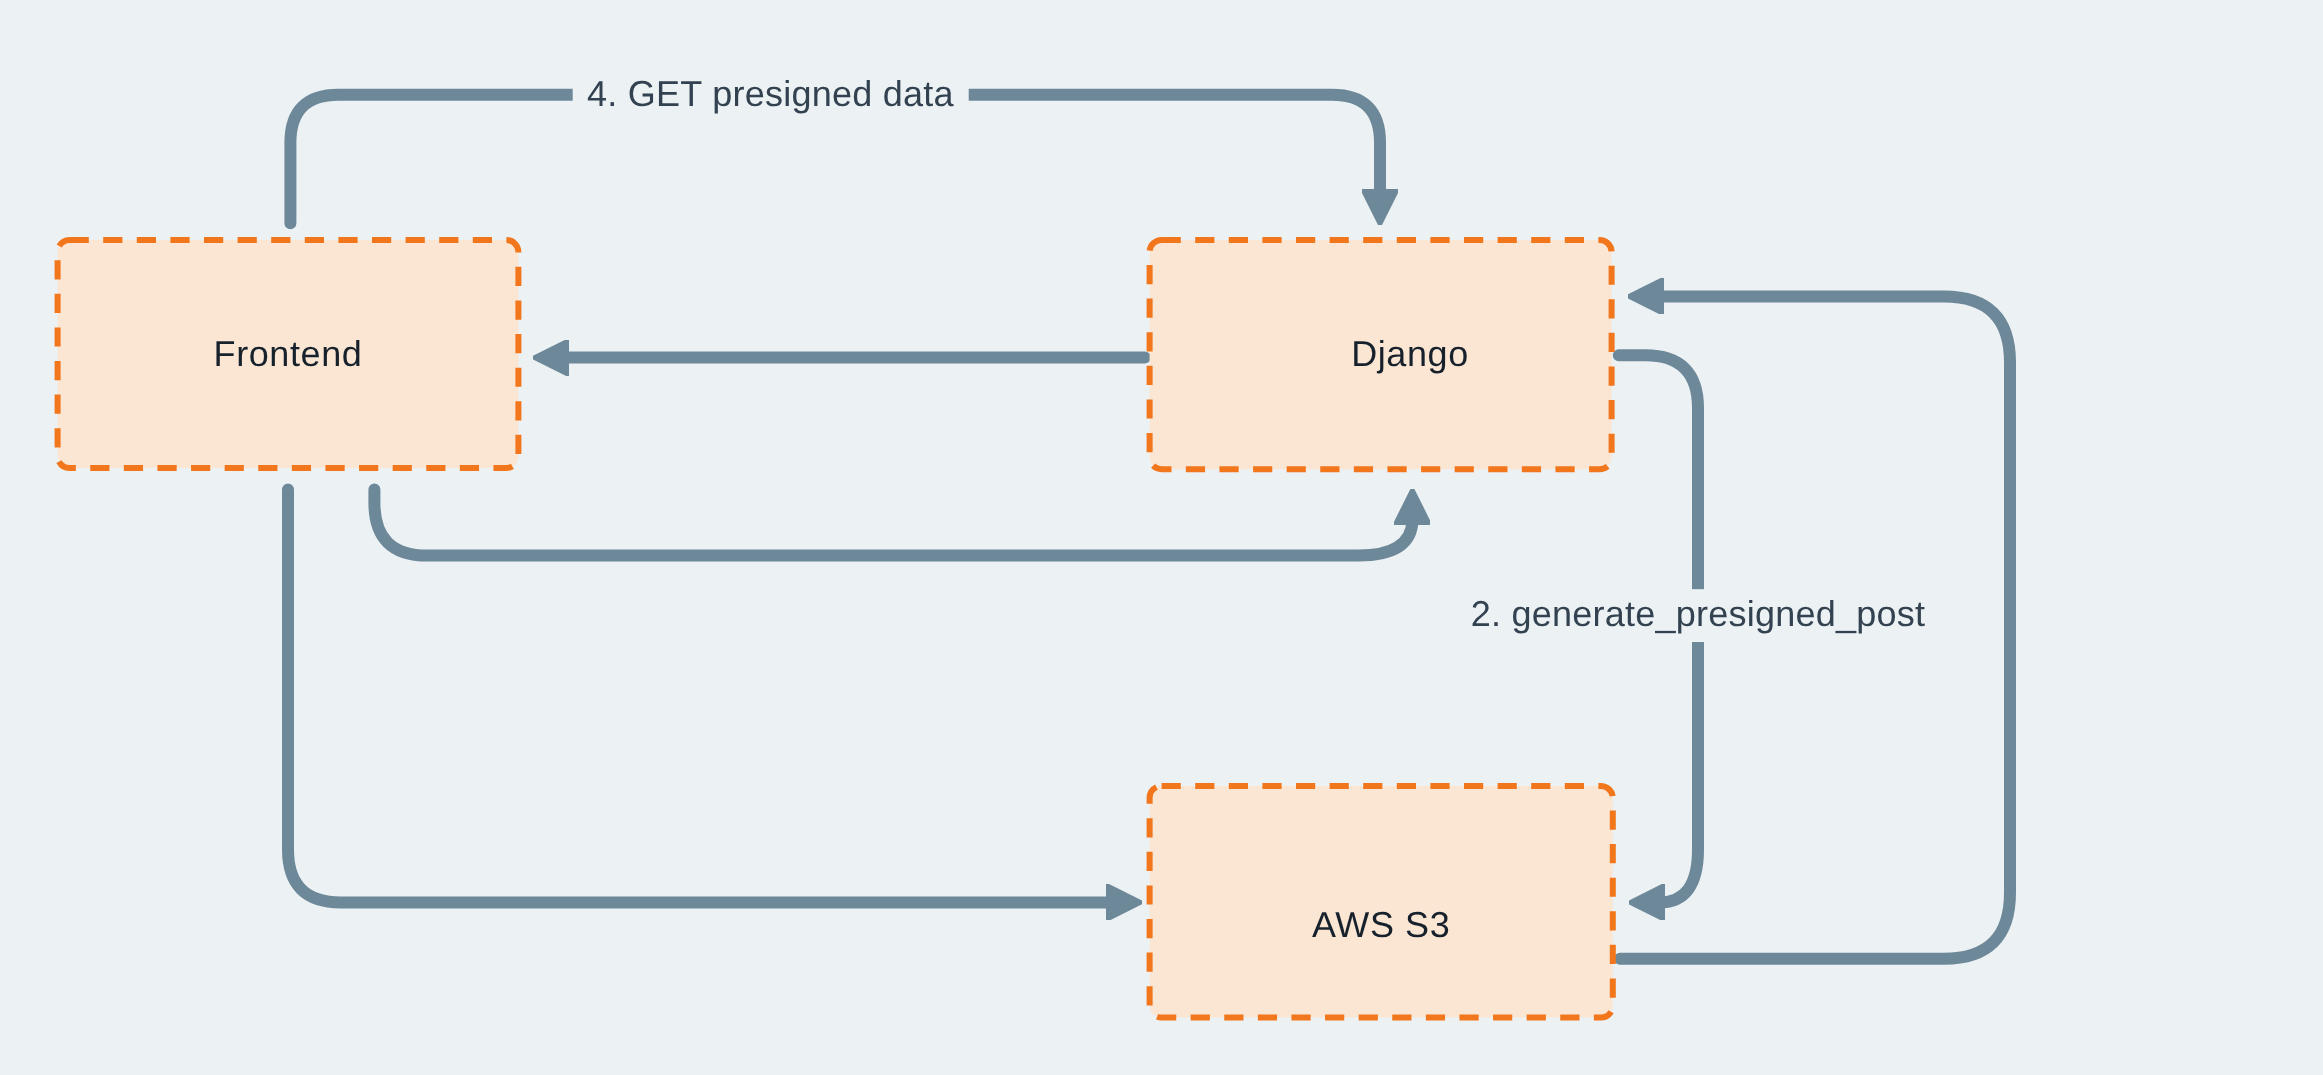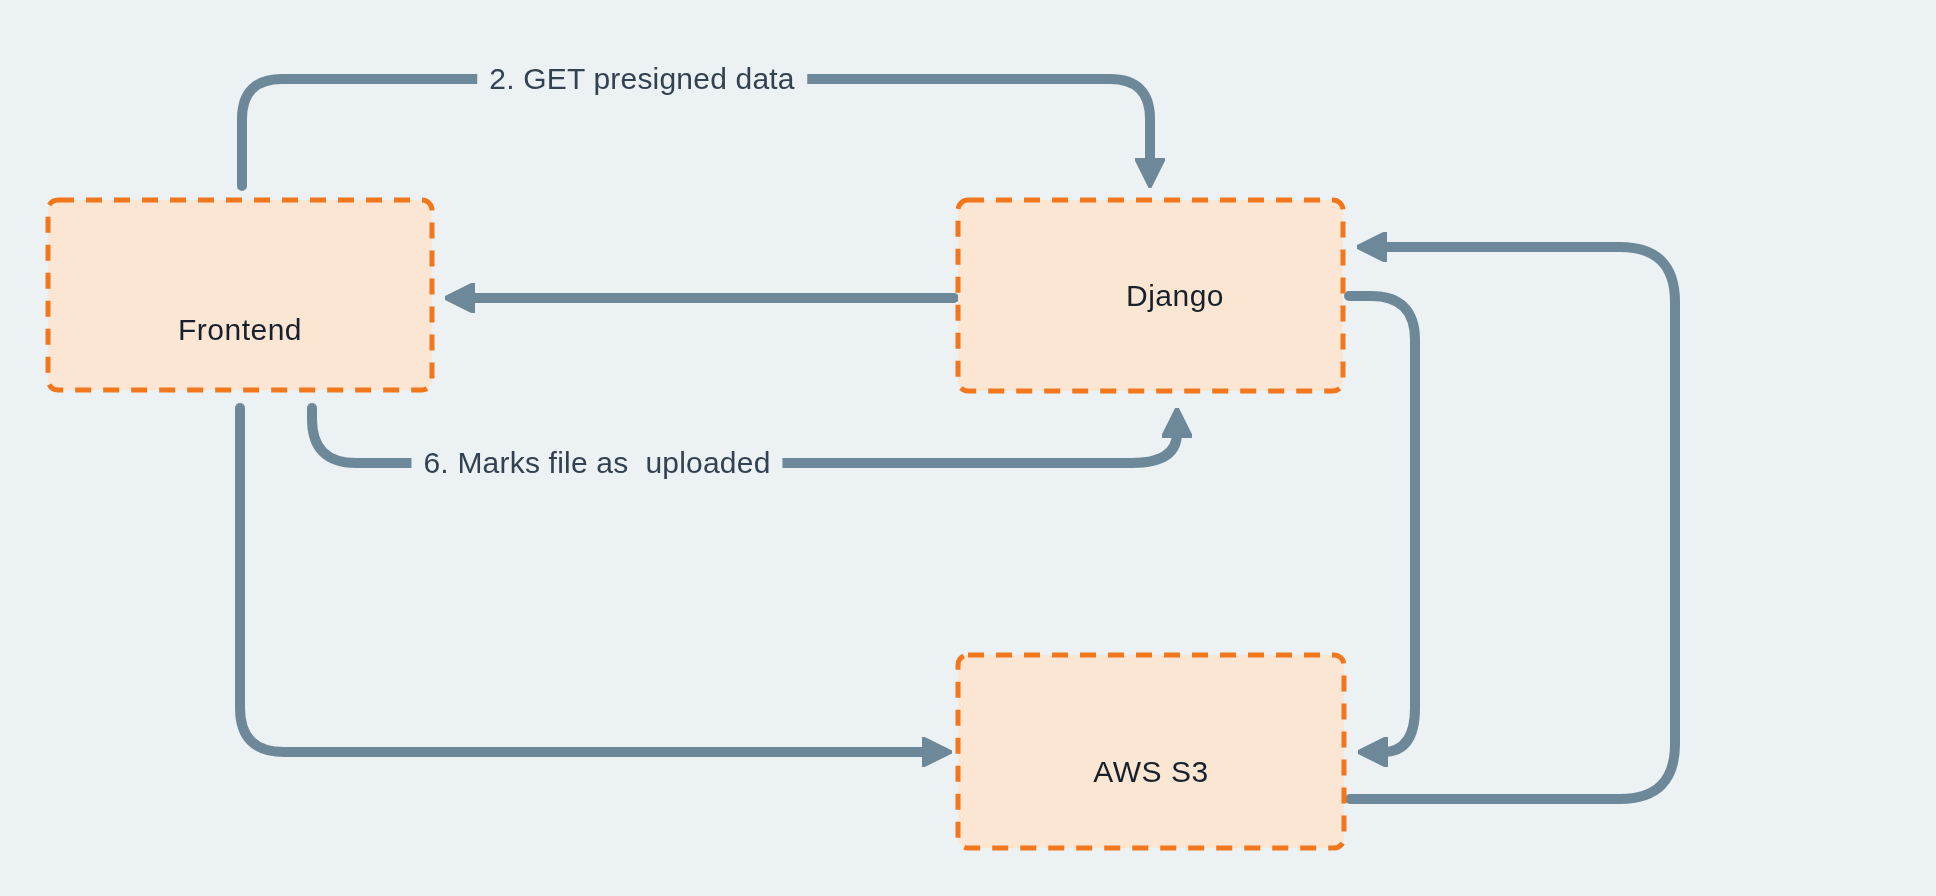--- a/index.html
+++ b/index.html
@@ -68,20 +68,20 @@
     <path class="edge-path" d="M 312 408 L 312 419 Q 312 463 356 463 L 1132 463 Q 1177 463 1177 433" marker-end="url(#arrowhead)"></path>
     <path class="edge-path" d="M 240 408 L 240 708 Q 240 752 284 752 L 926 752" marker-end="url(#arrowhead)"></path>
     <path class="edge-path" d="M 1349 296 L 1371 296 Q 1415 296 1415 340 L 1415 708 Q 1415 752 1383 752" marker-end="url(#arrowhead)"></path>
     <path class="edge-path" d="M 1350 799 L 1620 799 Q 1675 799 1675 744 L 1675 302 Q 1675 247 1620 247 L 1382 247" marker-end="url(#arrowhead)"></path>
 
     <rect class="node-rect" x="48" y="200" width="384" height="190" rx="10"></rect>
     <rect class="node-rect" x="958" y="200" width="385" height="191" rx="10"></rect>
     <rect class="node-rect" x="958" y="655" width="386" height="193" rx="10"></rect>
   </svg>
 
-  <div class="label node-label" style="left:240px; top:296px;margin-top:34px;">Frontend</div>
+  <div class="label node-label" style="left:240px; top:296px;">Frontend</div>
   <div class="label node-label" style="left:1151px; top:296px;margin-left:24px;">Django</div>
   <div class="label node-label" style="left:1151px; top:772px;">AWS S3</div>
 
-  <div class="label edge-label" style="left:642px; top:79px;">2. GET presigned data</div>
-  <div class="label edge-label" style="left:597px; top:463px;">6. Marks file as  uploaded</div>
+  <div class="label edge-label" style="left:642px; top:79px;">4. GET presigned data</div>
+  <div class="label edge-label" style="left:1415px; top:513px;">2. generate_presigned_post</div>
 
 </div>
 
 </body></html>

